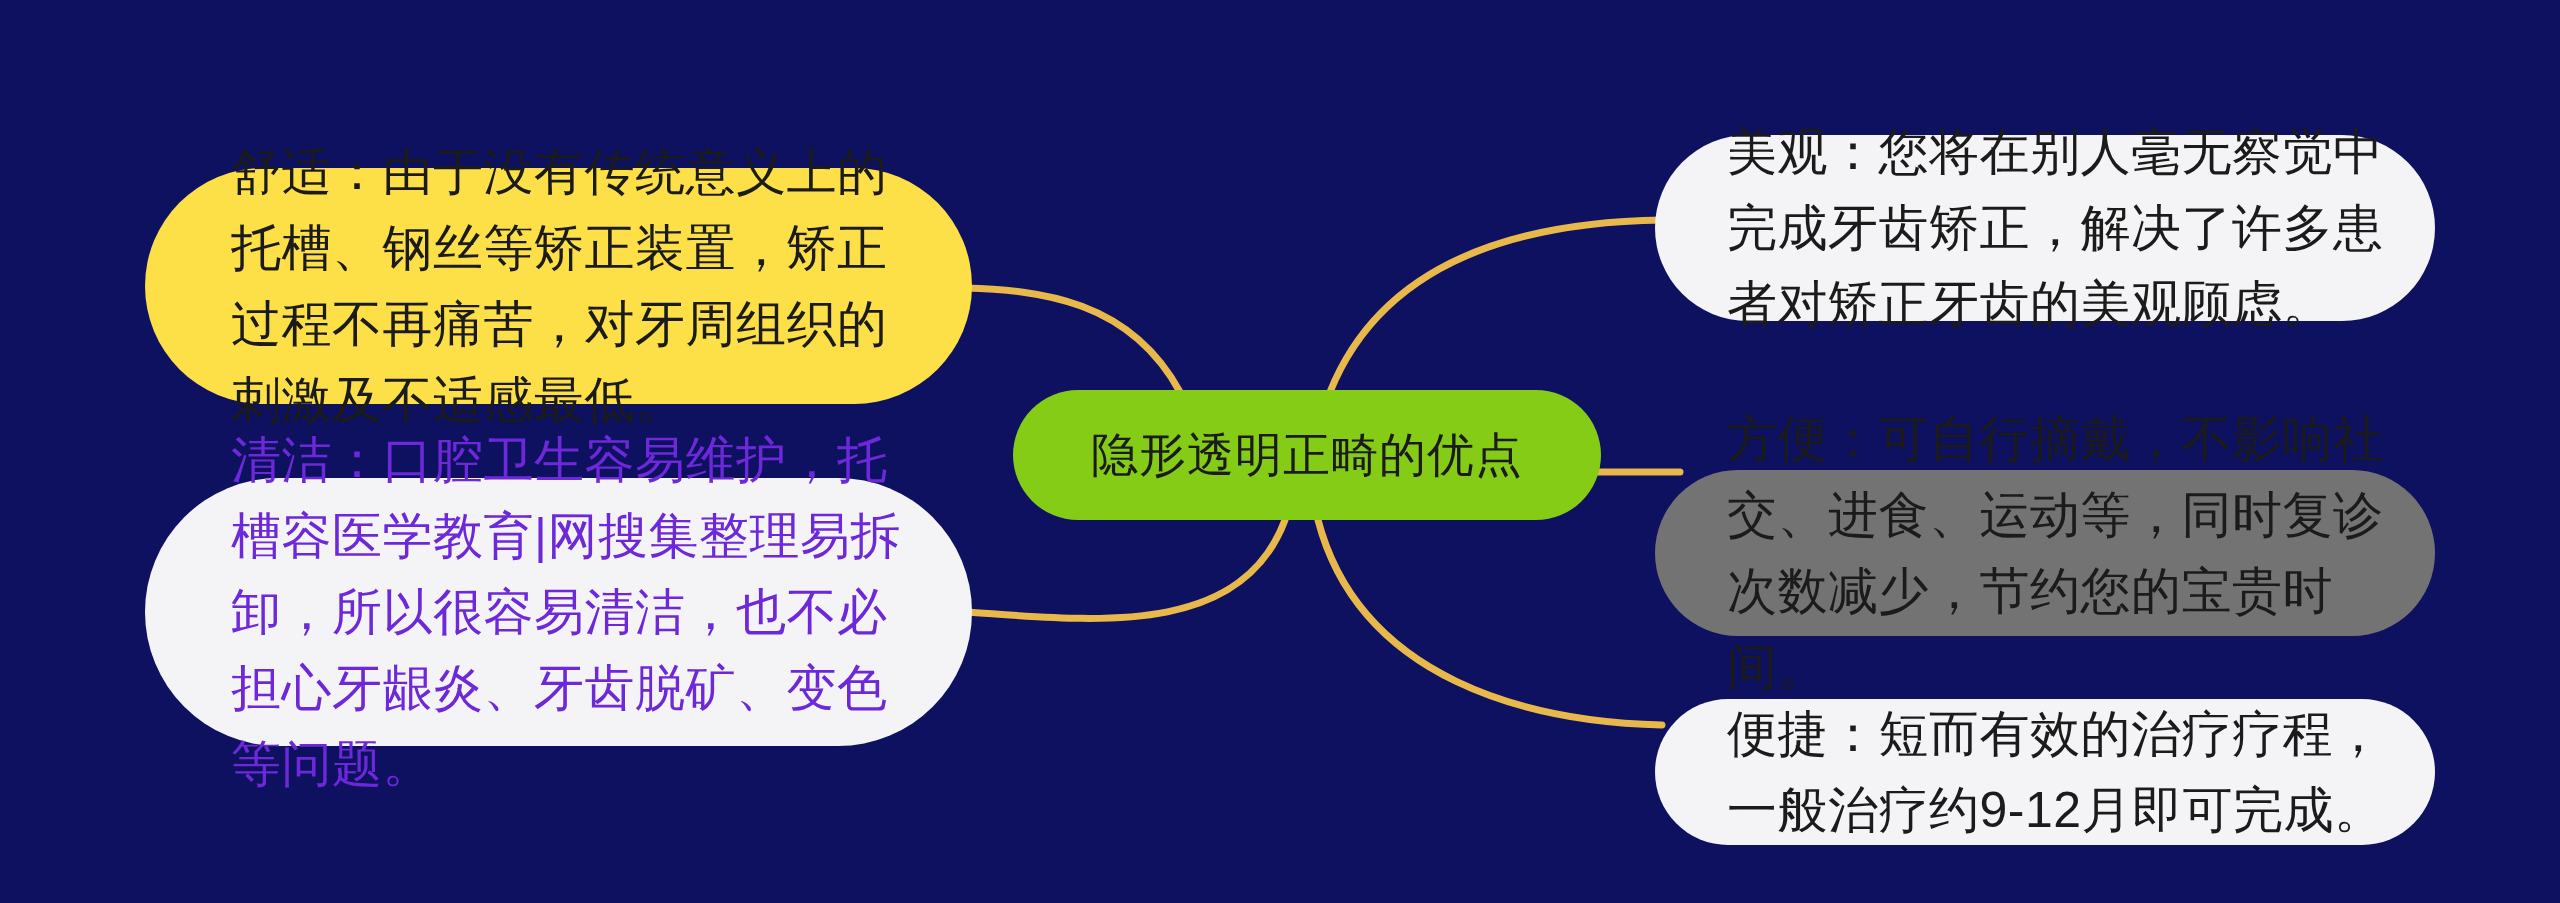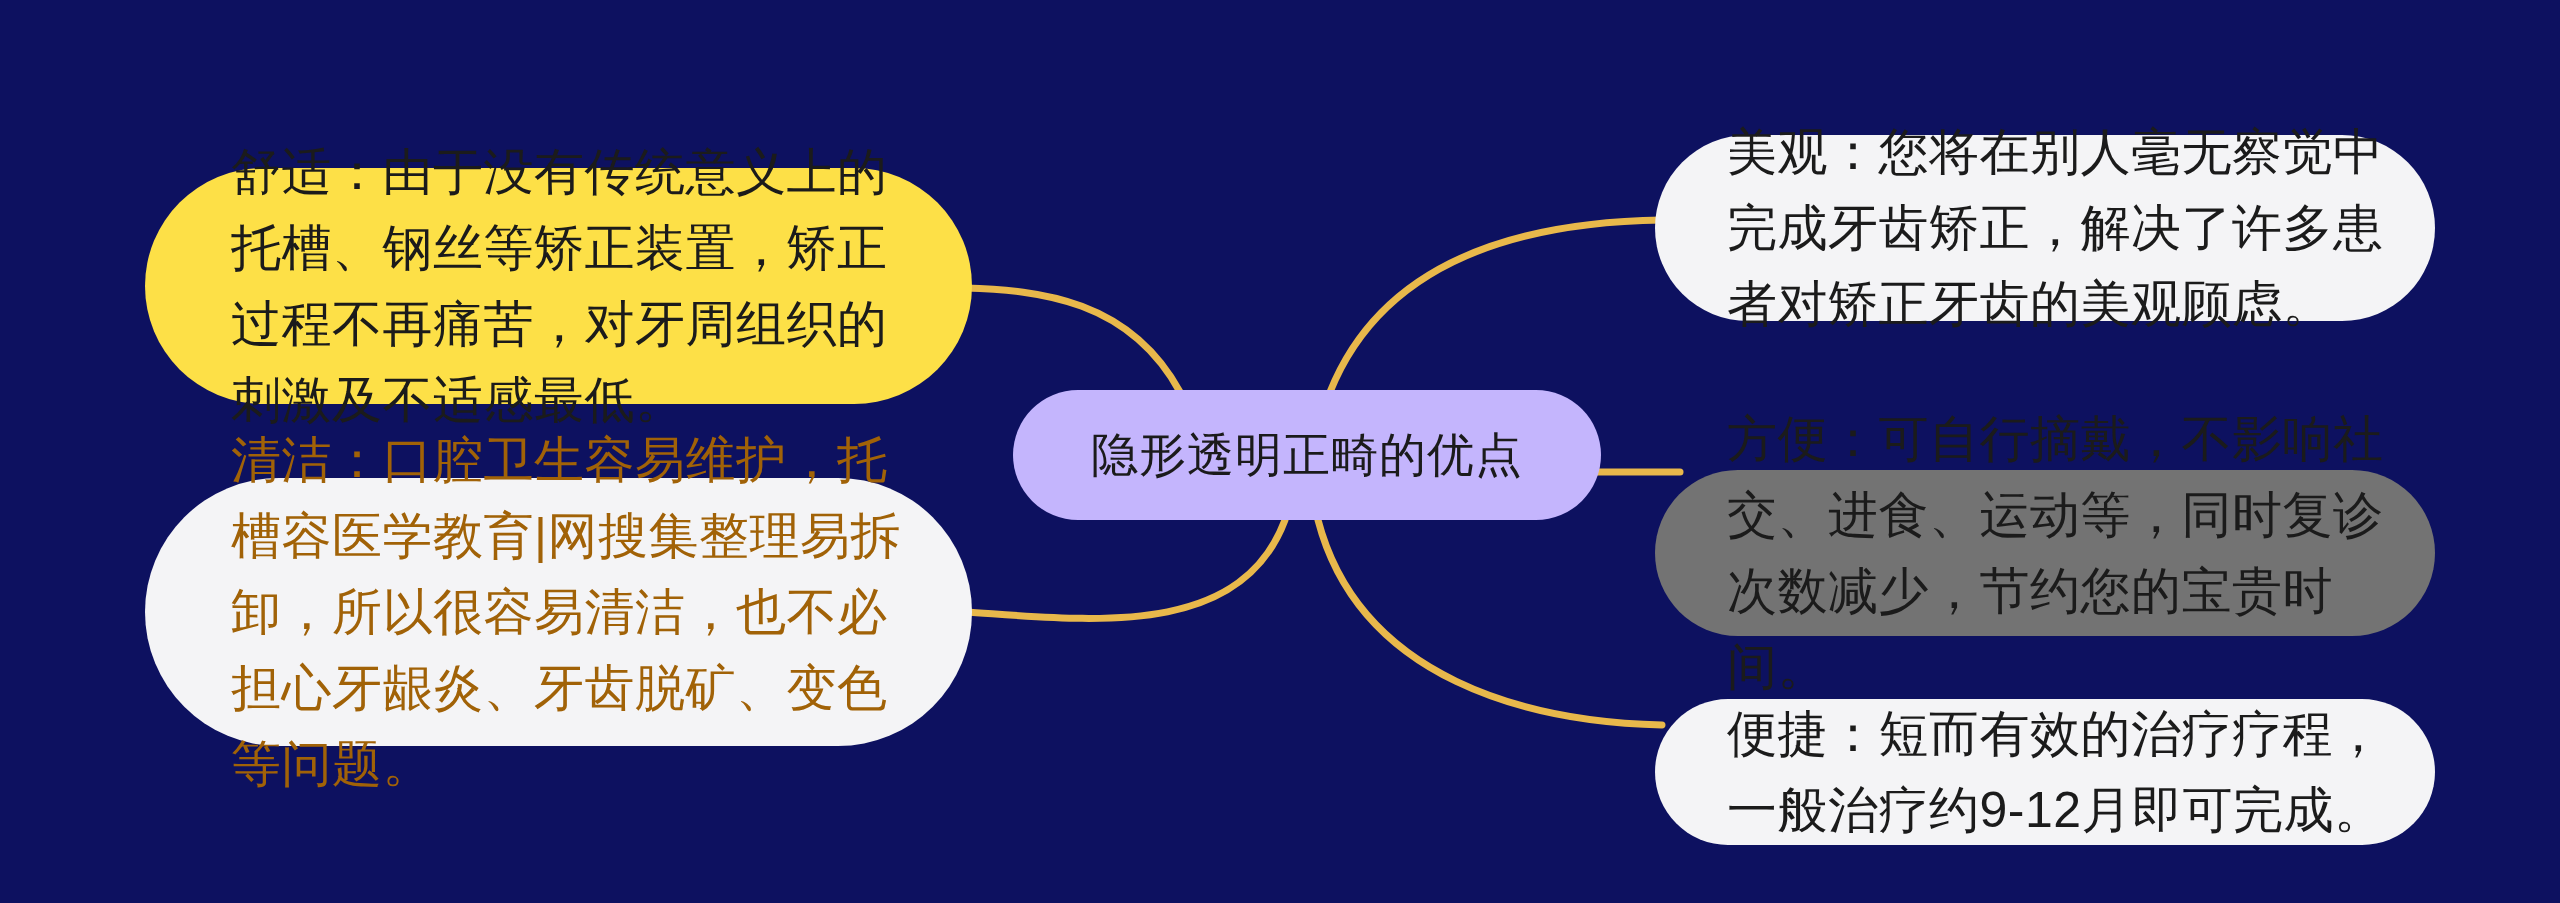--- a/index.html
+++ b/index.html
@@ -92,25 +92,25 @@
 
     <path d="M 1318 520 C 1360 680, 1530 722, 1662 725" fill="none" stroke="#e8b84b" stroke-width="7" stroke-linecap="round"></path>
 
     <path d="M 1592 472 L 1680 472" fill="none" stroke="#e8b84b" stroke-width="7" stroke-linecap="round"></path>
   </svg>
 
   <div class="node" id="node-comfort" style="background: #fde047; color: rgb(27, 27, 27);">
     <span class="node-text">舒适：由于没有传统意义上的托槽、钢丝等矫正装置，矫正过程不再痛苦，对牙周组织的刺激及不适感最低。</span>
   </div>
 
-  <div class="node" id="node-clean" style="background: rgb(244, 244, 246); color: #a16207;">
+  <div class="node" id="node-clean" style="background: rgb(244, 244, 246); color: #6d28d9;">
     <span class="node-text">清洁：口腔卫生容易维护，托槽容医学教育|网搜集整理易拆卸，所以很容易清洁，也不必担心牙龈炎、牙齿脱矿、变色等问题。</span>
   </div>
 
-  <div id="node-center" style="background: #c4b5fd; color: rgb(27, 27, 27);">
+  <div id="node-center" style="background: #84cc16; color: rgb(27, 27, 27);">
     <span class="center-text">隐形透明正畸的优点</span>
   </div>
 
   <div class="node" id="node-aesthetic" style="background: rgb(244, 244, 246); color: rgb(27, 27, 27);">
     <span class="node-text">美观：您将在别人毫无察觉中完成牙齿矫正，解决了许多患者对矫正牙齿的美观顾虑。</span>
   </div>
 
   <div class="node" id="node-convenient" style="background: #737373; color: rgb(27, 27, 27);">
     <span class="node-text">方便：可自行摘戴，不影响社交、进食、运动等，同时复诊次数减少，节约您的宝贵时间。</span>
   </div>

